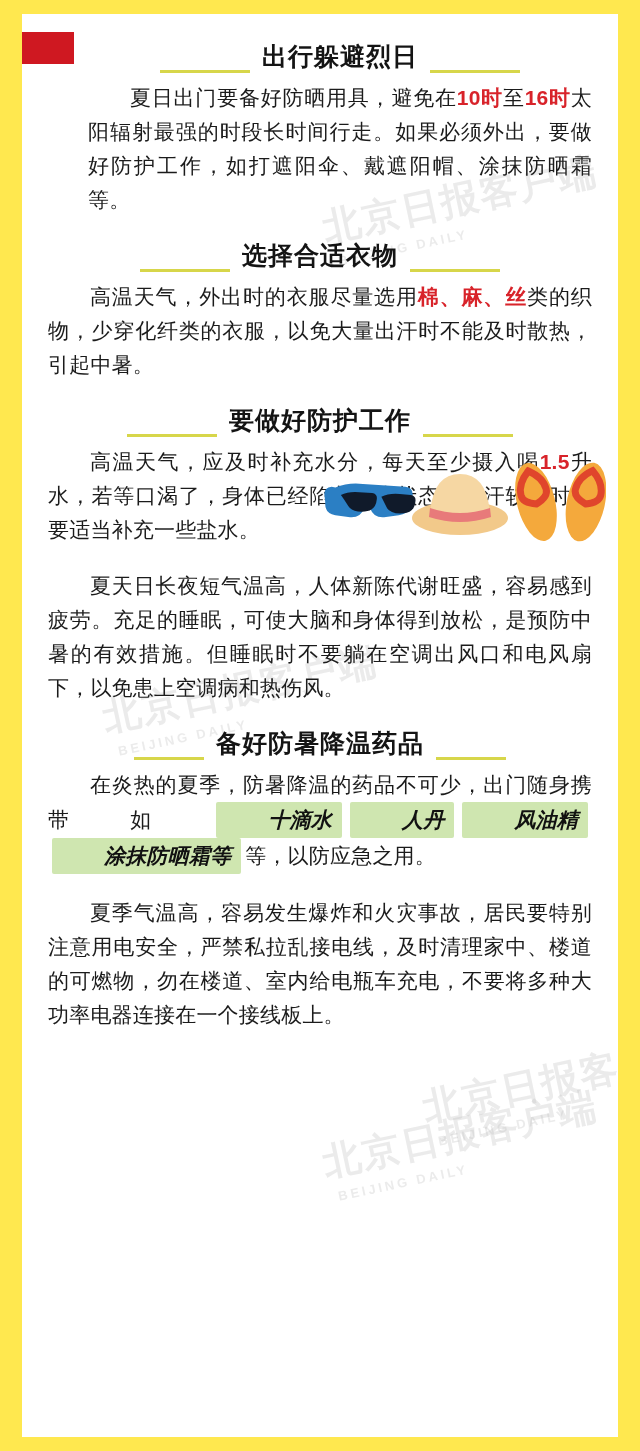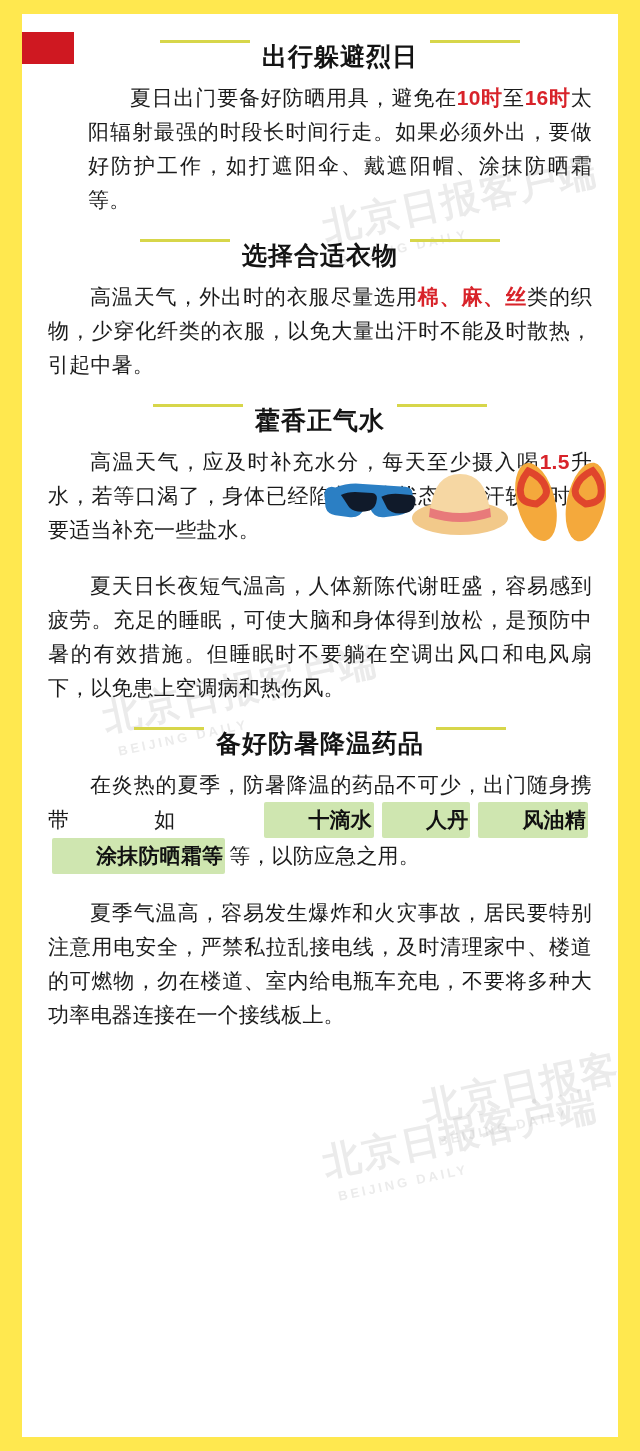--- a/index.html
+++ b/index.html
@@ -71,21 +71,21 @@
   .wm4 { left: 300px; top: 1095px; }
 
   .content {
     position: relative;
     z-index: 3;
     padding: 26px 26px 20px 26px;
   }
   
   .heading {
     display: flex;
-    align-items: flex-start;
+    align-items: flex-end;
     justify-content: center;
     margin: 0 0 8px 0;
     gap: 12px;
   }
   .heading .rule {
     flex: 1 1 auto;
     height: 3px;
     background: #d7d64a;
     max-width: 90px;
   }
@@ -105,24 +105,25 @@
     text-indent: 2em;
     margin: 0 0 22px 0;
     letter-spacing: 0.2px;
   }
   .para.last { margin-bottom: 4px; }
   .hl-red { color: #d8232a; font-weight: bold; }
   .tag {
     display: inline-block;
     background: #cfe6b0;
     color: #111;
-    padding: 1px 2px;
+    padding: 1px 10px;
     margin: 0 4px;
     border-radius: 2px;
     font-weight: bold;
+    font-style: italic;
   }
   .sec { margin-bottom: 2px; }
   .sec-1 { padding-left: 40px; }
 
   
   .illus {
     position: absolute;
     right: 12px;
     top: 440px;
     width: 300px;
@@ -200,21 +201,21 @@
           <span class="rule"></span>
           <span class="htext">选择合适衣物</span>
           <span class="rule"></span>
         </div>
         <p class="para">高温天气，外出时的衣服尽量选用<span class="hl-red">棉、麻、丝</span>类的织物，少穿化纤类的衣服，以免大量出汗时不能及时散热，引起中暑。</p>
       </div>
 
       <div class="sec">
         <div class="heading">
           <span class="rule"></span>
-          <span class="htext">藿香正气水</span>
+          <span class="htext">要做好防护工作</span>
           <span class="rule"></span>
         </div>
         <p class="para">高温天气，应及时补充水分，每天至少摄入喝<span class="hl-red">1.5</span>升水，若等口渴了，身体已经陷入缺水状态。出汗较多时，要适当补充一些盐水。</p>
       </div>
 
       <div class="sec">
         <p class="para">夏天日长夜短气温高，人体新陈代谢旺盛，容易感到疲劳。充足的睡眠，可使大脑和身体得到放松，是预防中暑的有效措施。但睡眠时不要躺在空调出风口和电风扇下，以免患上空调病和热伤风。</p>
       </div>
 
       <div class="sec">

